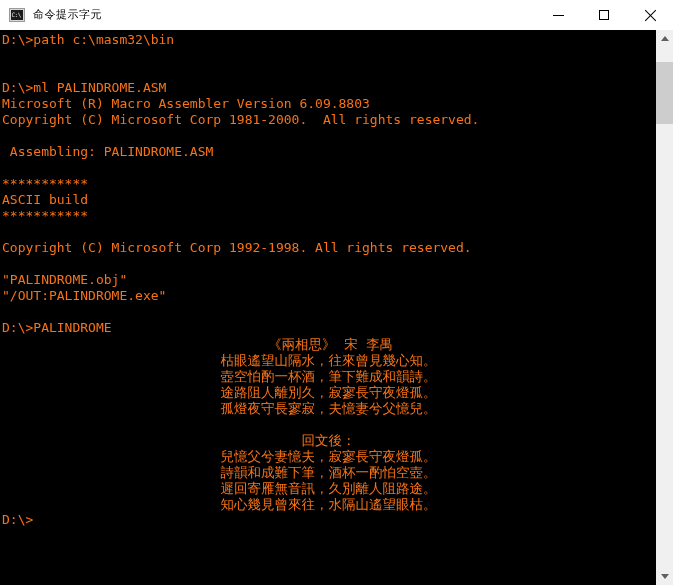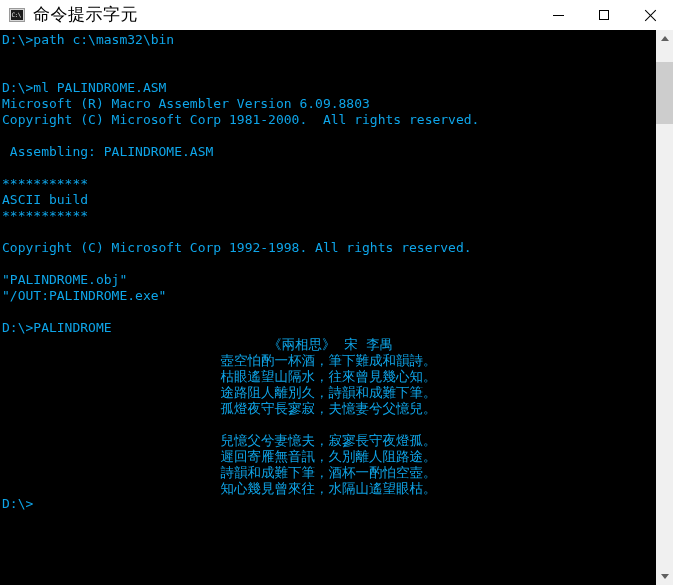--- a/index.html
+++ b/index.html
@@ -66,21 +66,21 @@
     left: 1.5px;
     top: 1px;
     font-family: "DejaVu Sans Mono", monospace;
     font-size: 6px;
     line-height: 10px;
     color: #e8e8e8;
     letter-spacing: -0.5px;
   }
   .title-text {
     font-family: "DejaVu Sans", sans-serif;
-    font-size: 17px;
+    font-size: 11px;
     color: #000000;
     letter-spacing: 0.5px;
     white-space: nowrap;
   }
   .win-controls {
     position: absolute;
     right: 0;
     top: 0;
     height: 30px;
     display: flex;
@@ -139,21 +139,21 @@
   .console-text {
     flex: 1 1 auto;
     padding: 2px 0 0 2px;
     overflow: hidden;
   }
   .line {
     font-family: "DejaVu Sans Mono", monospace;
     font-size: 13px;
     line-height: 16px;
     height: 16px;
-    color: #0ea5e9;
+    color: #f97316;
     white-space: pre;
     letter-spacing: 0px;
   }
   .line.cjk {
     font-family: "DejaVu Sans", sans-serif;
     font-size: 13.5px;
     letter-spacing: 0px;
     text-align: center;
   }
   .line.blank { color: transparent; }
@@ -238,28 +238,29 @@
         <div class="line">ASCII build</div>
         <div class="line">***********</div>
         <div class="line blank">&nbsp;</div>
         <div class="line">Copyright (C) Microsoft Corp 1992-1998. All rights reserved.</div>
         <div class="line blank">&nbsp;</div>
         <div class="line">"PALINDROME.obj"</div>
         <div class="line">"/OUT:PALINDROME.exe"</div>
         <div class="line blank">&nbsp;</div>
         <div class="line">D:\&gt;PALINDROME</div>
         <div class="line cjk"> 《兩相思》  宋  李禺</div>
+        <div class="line cjk">枯眼遙望山隔水，往來曾見幾心知。</div>
         <div class="line cjk">壺空怕酌一杯酒，筆下難成和韻詩。</div>
-        <div class="line cjk">枯眼遙望山隔水，往來曾見幾心知。</div>
-        <div class="line cjk">途路阻人離別久，詩韻和成難下筆。</div>
+        <div class="line cjk">途路阻人離別久，寂寥長守夜燈孤。</div>
         <div class="line cjk">孤燈夜守長寥寂，夫憶妻兮父憶兒。</div>
         <div class="line blank">&nbsp;</div>
+        <div class="line cjk">回文後：</div>
         <div class="line cjk">兒憶父兮妻憶夫，寂寥長守夜燈孤。</div>
+        <div class="line cjk">詩韻和成難下筆，酒杯一酌怕空壺。</div>
         <div class="line cjk">遲回寄雁無音訊，久別離人阻路途。</div>
-        <div class="line cjk">詩韻和成難下筆，酒杯一酌怕空壺。</div>
         <div class="line cjk">知心幾見曾來往，水隔山遙望眼枯。</div>
         <div class="line">D:\&gt;</div>
       </div>
 
     <div class="scrollbar">
       <div class="sb-arrow sb-up">
         <span></span>
       </div>
       <div class="sb-track" id="sb-track">
         <div class="sb-thumb" id="sb-thumb" style="top: 15px; height: 62px;"></div>

